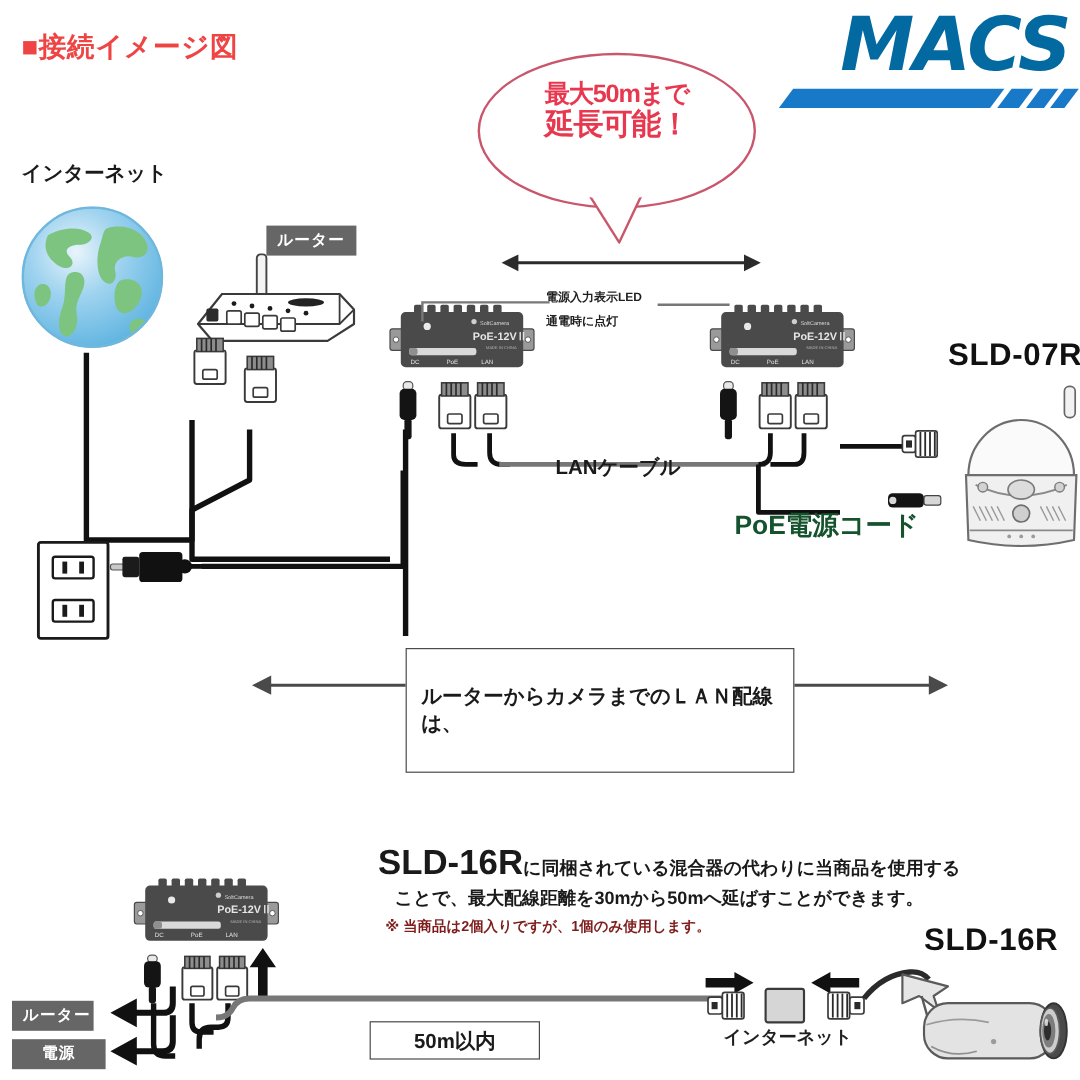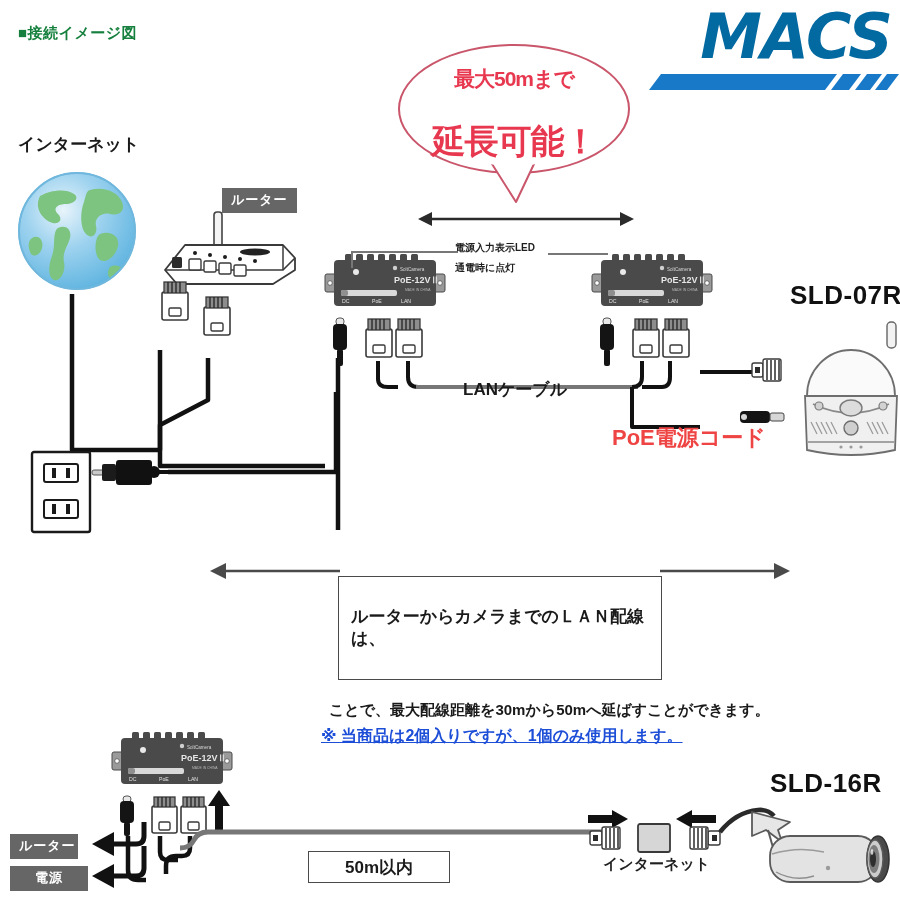--- a/index.html
+++ b/index.html
@@ -7,22 +7,22 @@
   body{
     width:900px;height:900px;overflow:hidden;position:relative;
     font-family:"Liberation Sans","DejaVu Sans",sans-serif;
     color:#1a1a1a;
   }
   #stage{position:absolute;left:0;top:0;width:900px;height:900px;}
   .abs{position:absolute;}
 
   
   #page-title{
-    left:18px;top:24px;font-size:15px;font-weight:700;letter-spacing:.5px;
-    color:#15803d;white-space:nowrap;
+    left:18px;top:24px;font-size:23px;font-weight:700;letter-spacing:.5px;
+    color:#ef4444;white-space:nowrap;
   }
   
   #macs-logo{right:8px;top:6px;width:245px;height:92px;}
   #macs-logo .wordmark{
     position:absolute;left:0;top:0;width:245px;text-align:right;
     font-size:62px;line-height:62px;font-weight:700;font-style:italic;
     color:#0369a1;letter-spacing:-1px;
     font-family:"DejaVu Sans","Liberation Sans",sans-serif;
   }
 
@@ -39,40 +39,40 @@
   #bubble{left:398px;top:44px;width:232px;height:130px;}
   #bubble .oval{
     position:absolute;inset:0;border:2px solid #c9566b;border-radius:50%;
     background:#ffffff;box-sizing:border-box;
   }
   #bubble .btxt{
     position:absolute;left:0;top:24px;width:232px;text-align:center;
     color:#e8384f;font-weight:700;line-height:1.08;
   }
   #bubble .bl1{font-size:21px;letter-spacing:-1px;}
-  #bubble .bl2{font-size:34px;letter-spacing:-1px;margin-top:32px;}
+  #bubble .bl2{font-size:25px;letter-spacing:-1px;}
 
   
   .note-box{
     border:1.5px solid #4a4a4a;background:#ffffff;box-sizing:border-box;
     font-size:17px;font-weight:700;line-height:1.28;color:#1a1a1a;
-    padding:7px 12px 8px;white-space:pre-line;margin-top:36px;
+    padding:7px 12px 8px;white-space:pre-line;
   }
   .dim-box{
     border:1.5px solid #4a4a4a;background:#ffffff;box-sizing:border-box;
     font-size:17px;font-weight:700;color:#1a1a1a;
     display:flex;align-items:center;justify-content:center;
   }
 
   
   #lower-desc{left:315px;top:700px;width:575px;}
   #lower-desc .l1{font-size:15px;font-weight:700;line-height:1.35;color:#1a1a1a;}
   #lower-desc .l1 .big{font-size:29px;font-weight:700;letter-spacing:0;}
   #lower-desc .l2{font-size:15px;font-weight:700;line-height:1.35;color:#1a1a1a;padding-left:14px;}
-  #lower-desc .l3{font-size:16px;font-weight:700;line-height:1.35;color:#1d4ed8;padding-left:6px;margin-top:5px;text-decoration:underline;}
+  #lower-desc .l3{font-size:12px;font-weight:700;line-height:1.35;color:#7f1d1d;padding-left:6px;margin-top:5px;}
 
   svg{display:block;overflow:visible;}
 </style>
 </head>
 <body>
 
 <div id="stage">
 
   <div class="abs jp-label" id="page-title">■接続イメージ図</div>
 
@@ -345,21 +345,21 @@
         <line x1="27" y1="5" x2="27" y2="25"></line>
     </g>
   </svg>
 
   <svg class="abs" style="left:740px;top:405px;" width="54" height="24" viewBox="0 0 54 24">
     <rect x="0" y="6" width="30" height="12" rx="4" fill="#141414"></rect>
     <rect x="30" y="8" width="14" height="8" rx="2" fill="#d7d7d7" stroke="#444" stroke-width="1"></rect>
     <circle cx="4" cy="12" r="3" fill="#d7d7d7"></circle>
   </svg>
 
-  <div class="abs" style="left:612px;top:423px;font-size:22px;font-weight:700;color:#ef4444;white-space:nowrap;">PoE電源コード</div>
+  <div class="abs" style="left:612px;top:423px;font-size:22px;font-weight:700;color:#14532d;white-space:nowrap;">PoE電源コード</div>
 
   <div class="abs model-label" style="left:790px;top:280px;">SLD-07R</div>
 
   <svg class="abs" style="left:795px;top:318px;" width="112" height="142" viewBox="0 0 112 142">
     <rect x="92" y="4" width="9" height="26" rx="4" fill="#f2f2f2" stroke="#666" stroke-width="1.4"></rect>
     <path d="M12 78 A44 46 0 0 1 100 78 Z" fill="#fafafa" stroke="#6e6e6e" stroke-width="1.8"></path>
     <path d="M10 78 L102 78 L100 132 Q56 142 12 132 Z" fill="#f0f0f0" stroke="#6e6e6e" stroke-width="1.8"></path>
     <path d="M18 86 Q56 104 94 86" fill="none" stroke="#8a8a8a" stroke-width="1.6"></path>
     <ellipse cx="56" cy="90" rx="11" ry="8" fill="#dcdcdc" stroke="#7b7b7b" stroke-width="1.4"></ellipse>
     <circle cx="24" cy="88" r="4" fill="#d2d2d2" stroke="#7b7b7b" stroke-width="1.2"></circle>
@@ -413,20 +413,23 @@
   <svg class="abs" style="left:660px;top:560px;" width="130" height="22" viewBox="0 0 130 22">
     <line x1="0" y1="11" x2="116" y2="11" stroke="#4a4a4a" stroke-width="2.4"></line>
     <polygon points="130,11 114,3 114,19" fill="#4a4a4a"></polygon>
   </svg>
 
   <div class="abs note-box" style="left:338px;top:540px;width:324px;">
     <div>ルーターからカメラまでのＬＡＮ配線は、</div>
   </div>
 
   <div class="abs" id="lower-desc">
+    <div class="l1">
+      <span class="big">SLD-16R</span><span>に同梱されている混合器の代わりに当商品を使用する</span>
+    </div>
     <div class="l2">ことで、最大配線距離を30mから50mへ延ばすことができます。</div>
     <div class="l3">※ 当商品は2個入りですが、1個のみ使用します。</div>
   </div>
 
   <div class="abs model-label" style="left:770px;top:768px;">SLD-16R</div>
 
   <div class="abs" style="left:112px;top:730px;">
     <svg width="120" height="64" viewBox="0 0 120 64">
       <g fill="#9a9a9a" stroke="#4a4a4a" stroke-width="1">
         <rect x="0" y="22" width="12" height="18" rx="2"></rect>

